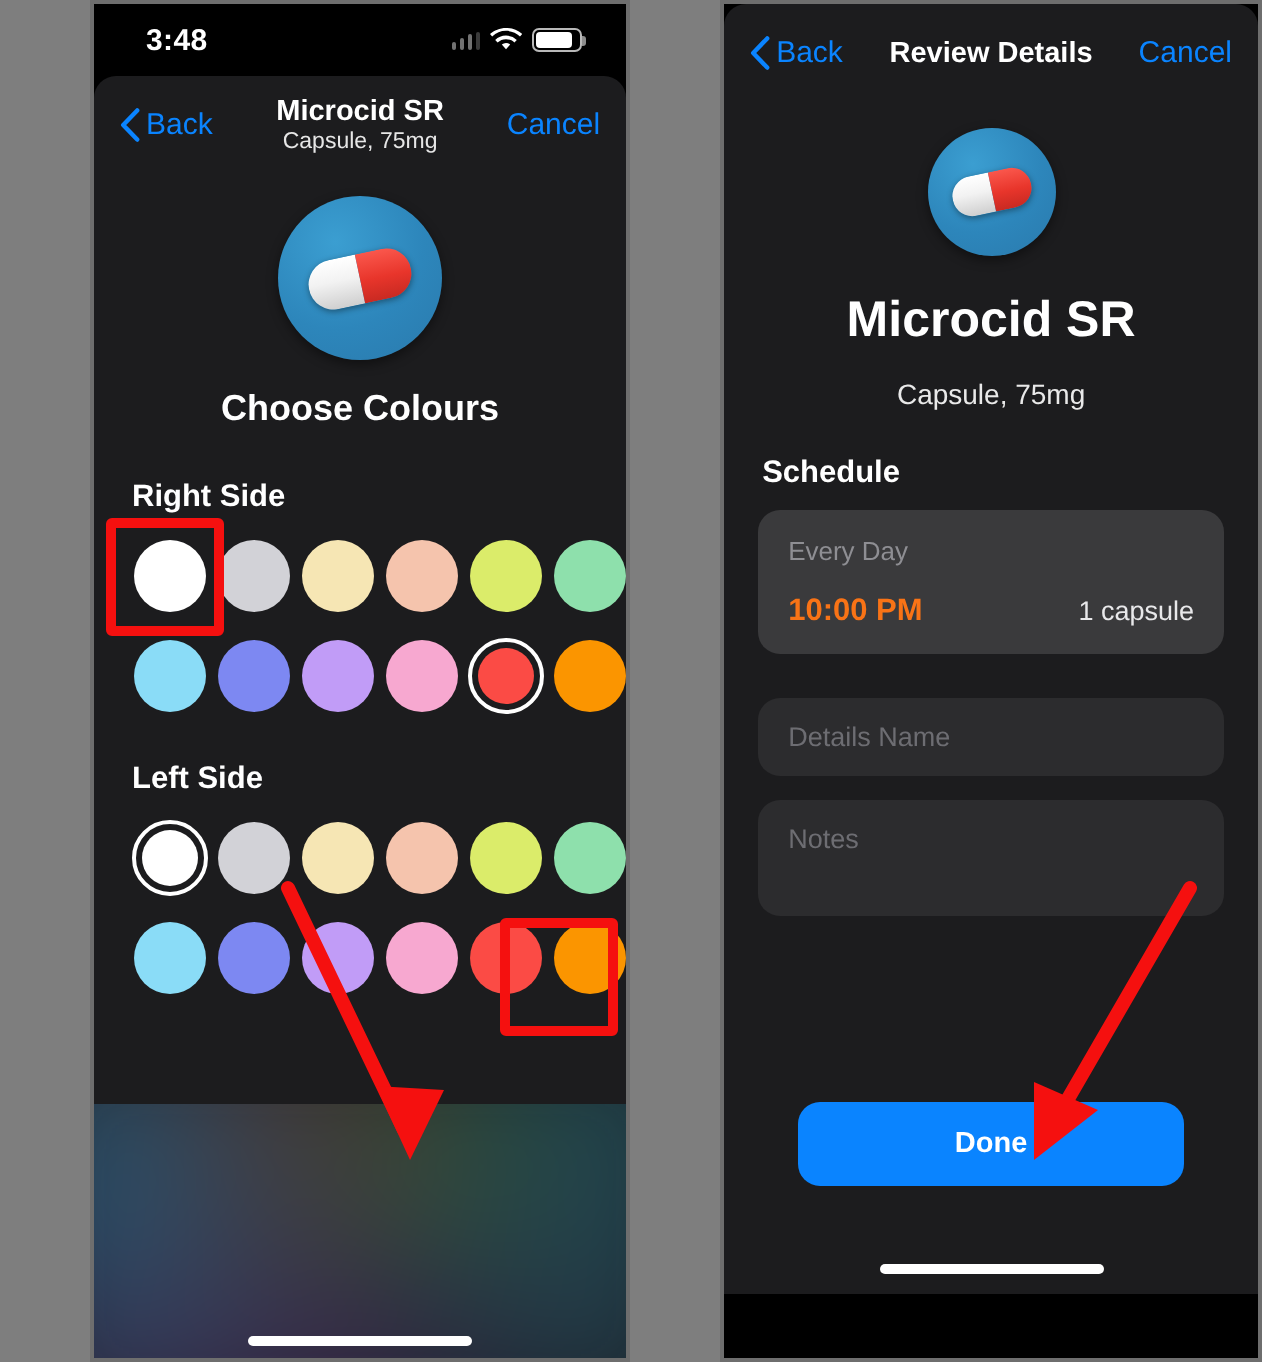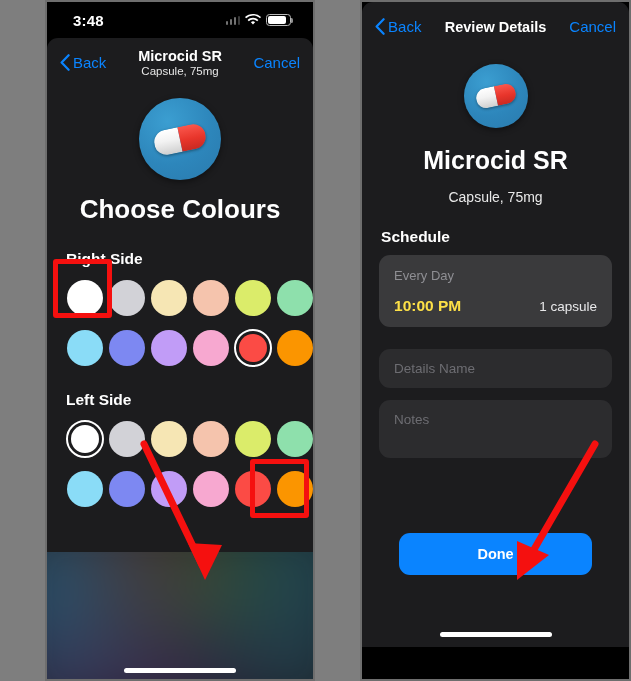--- a/index.html
+++ b/index.html
@@ -186,21 +186,21 @@
   .r-title { color:#fff; font-size:25px; font-weight:bold; text-align:center; }
   .r-sub { color:#e9e9e9; font-size:14px; text-align:center; }
   .card {
     margin: 0 17px;
     background: #3a3a3c;
     border-radius: 11px;
     padding: 13px 15px 12px 15px;
   }
   .card-top { color:#8e8e93; font-size:13px; }
   .card-bottom { display:flex; justify-content:space-between; align-items:baseline; margin-top:14px; }
-  .card-time { color:#fde047; font-size:15.5px; font-weight:bold; }
+  .card-time { color:#f97316; font-size:15.5px; font-weight:bold; }
   .card-qty { color:#e8e8ea; font-size:13.5px; }
   .field {
     margin: 0 17px;
     background:#2c2c2e;
     border-radius: 11px;
     color:#6d6d72;
     font-size:13.5px;
     padding: 12px 15px;
   }
   .field.notes { height: 58px; }
@@ -255,21 +255,21 @@
 
     <div class="screen">
 
       <div class="hero" style="padding-top:11px;">
         <div class="pill-circle">
           <div class="capsule">
             <div class="lh"></div>
             <div class="rh"></div>
           </div>
         </div>
-        <div class="big-title" style="font-size:26px;margin-top:14px;">Choose Colours</div>
+        <div class="big-title" style="font-size:18px;margin-top:14px;">Choose Colours</div>
       </div>
 
       <div style="margin-top:25px;">
         <div class="sec-label">Right Side</div>
         <div class="swatch-grid" style="margin-top:9px;">
           <div class="sw-cell">
               <div class="sw" style="background:#ffffff"></div>
             </div>
           <div class="sw-cell">
               <div class="sw" style="background:#d2d2d7"></div>
@@ -412,21 +412,21 @@
 
       <div style="margin-top:22px;">
         <div class="field" style="margin-top:10px;">
           <span>Details Name</span>
         </div>
         <div class="field notes" style="margin-top:12px;">
           <span>Notes</span>
         </div>
       </div>
 
-      <button class="cta" style="bottom:72px;">Done</button>
+      <button class="cta" style="bottom:54px;">Done</button>
 
       <div class="home-ind"></div>
     </div>
 
     <svg class="arrows" width="316" height="681" viewBox="0 0 316 681">
       <path d="M233 442 L163 563" stroke="#f5100f" stroke-width="7" stroke-linecap="round" fill="none"></path>
       <path d="M155 578 L155 539 L187 553 Z" fill="#f5100f"></path>
     </svg>
   </div>
 </div>

